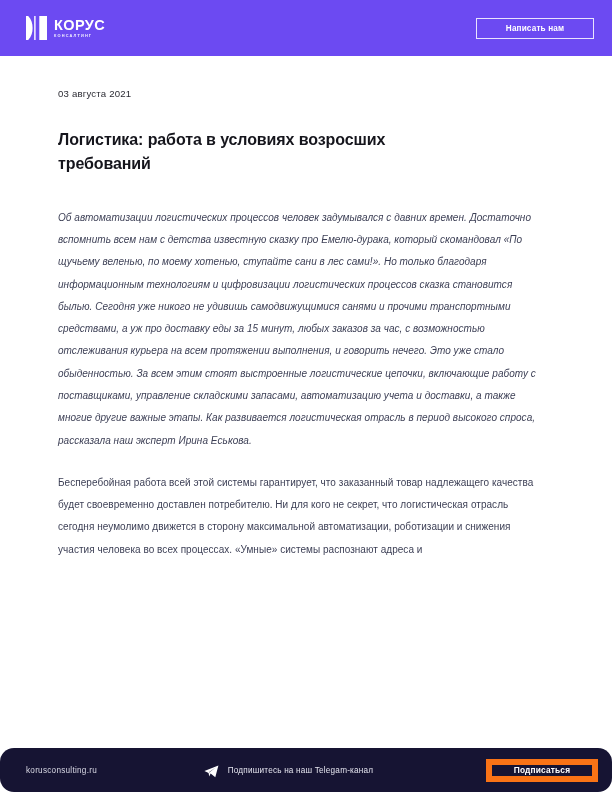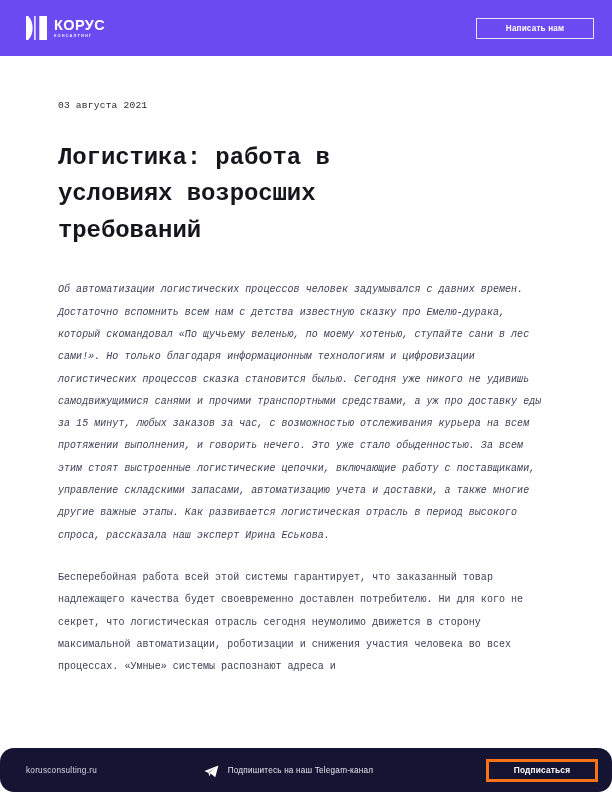--- a/index.html
+++ b/index.html
@@ -79,34 +79,33 @@
     align-items: center;
     justify-content: center;
     box-sizing: border-box;
     cursor: pointer;
     font-family: "Liberation Sans", sans-serif;
   }
 
   
   .article {
     flex: 1 1 auto;
-    padding: 44px 58px 0 58px;
+    padding: 32px 58px 0 58px;
     box-sizing: border-box;
     background: #ffffff;
     overflow: hidden;
-    font-family: Liberation Mono, monospace;
   }
   .article-date {
     font-size: 9.6px;
     color: #2b2b33;
     letter-spacing: 0.2px;
     margin-bottom: 29px;
   }
   .article-title {
-    font-size: 24px;
+    font-size: 16px;
     font-weight: bold;
     color: #15151c;
     line-height: 1.52;
     letter-spacing: -0.1px;
     margin: 16px 0 30px 0;
     max-width: 400px;
   }
   .article-para {
     font-size: 10px;
     color: #3c3f55;
@@ -149,21 +148,21 @@
     height: 13px;
     flex: 0 0 auto;
     display: block;
   }
   .footer-note {
     color: #e4e4ee;
     font-size: 8.2px;
     letter-spacing: 0.2px;
   }
   .footer-cta {
-    border: 3px solid #f97316;
+    border: 6px solid #f97316;
     background: transparent;
     color: #ffffff;
     font-size: 8.4px;
     font-weight: bold;
     letter-spacing: 0.15px;
     height: 23px;
     min-width: 112px;
     display: flex;
     align-items: center;
     justify-content: center;

